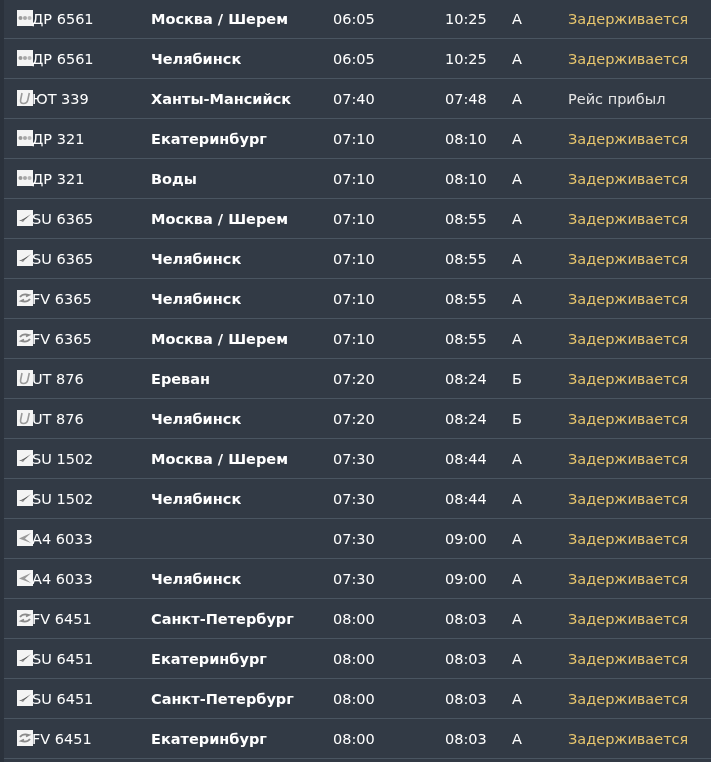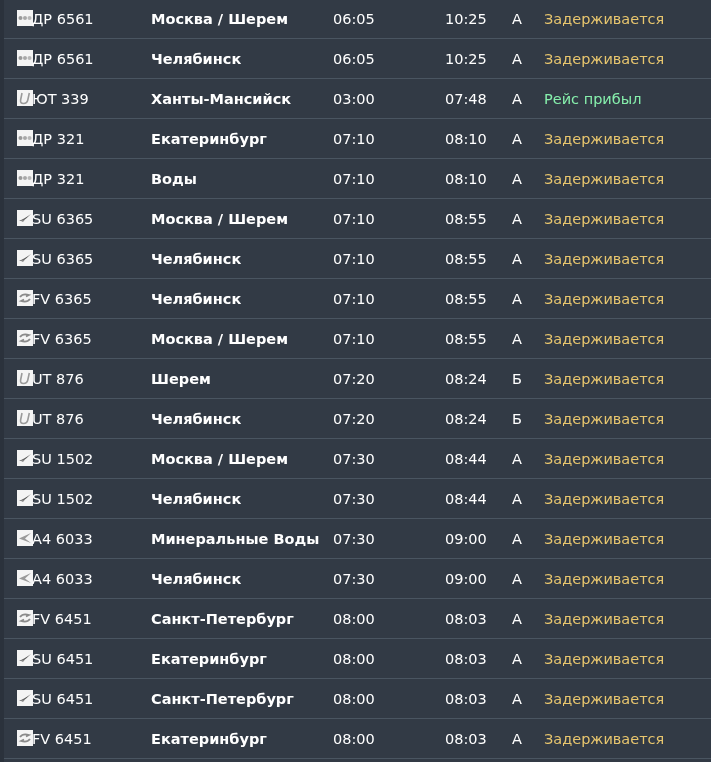--- a/index.html
+++ b/index.html
@@ -20,23 +20,23 @@
   .logo {
     top:11px !important; left:13px; width:16px; height:16px;
     background:#f4f4f4; line-height:16px !important;
     display:flex; align-items:center; justify-content:center; overflow:hidden;
   }
   .flight { left:28px; }
   .dest { left:136px; font-weight:bold;margin-left:11px; }
   .dep { left:329px; }
   .arr { left:441px; }
   .term { left:508px; }
-  .status { left:540px; }
+  .status { left:564px; }
   .status.delayed { color:#e8c66e; }
-  .status.arrived { color:#86efac; }
+  .status.arrived { color:#e5e5e5; }
   svg { display:block; }
 </style>
 </head>
 <body>
 
 <div class="edge"></div>
 <div class="board" id="board">
     <div class="row">
     <span class="logo">
         <svg width="16" height="16" viewBox="0 0 16 16">
@@ -68,21 +68,21 @@
     <span class="status delayed">Задерживается</span>
   </div>
     <div class="row">
     <span class="logo">
         <svg width="16" height="16" viewBox="0 0 16 16">
           <path d="M5 3 L3.6 10 Q3 13.5 6.5 13.5 Q10 13.5 10.8 10 L12.3 3" fill="none" stroke="#9a9a9a" stroke-width="1.6"></path>
         </svg>
       </span>
     <span class="flight">ЮТ 339</span>
     <span class="dest">Ханты-Мансийск</span>
-    <span class="dep">03:00</span>
+    <span class="dep">07:40</span>
     <span class="arr">07:48</span>
     <span class="term">А</span>
     <span class="status arrived">Рейс прибыл</span>
   </div>
     <div class="row">
     <span class="logo">
         <svg width="16" height="16" viewBox="0 0 16 16">
           <circle cx="3.5" cy="8" r="2" fill="#9a9a9a"></circle>
           <circle cx="8" cy="8" r="2" fill="#a8a8a8"></circle>
           <circle cx="12.5" cy="8" r="2" fill="#b8b8b8"></circle>
@@ -166,21 +166,21 @@
     <span class="term">А</span>
     <span class="status delayed">Задерживается</span>
   </div>
     <div class="row">
     <span class="logo">
         <svg width="16" height="16" viewBox="0 0 16 16">
           <path d="M5 3 L3.6 10 Q3 13.5 6.5 13.5 Q10 13.5 10.8 10 L12.3 3" fill="none" stroke="#9a9a9a" stroke-width="1.6"></path>
         </svg>
       </span>
     <span class="flight">UT 876</span>
-    <span class="dest">Шерем</span>
+    <span class="dest">Ереван</span>
     <span class="dep">07:20</span>
     <span class="arr">08:24</span>
     <span class="term">Б</span>
     <span class="status delayed">Задерживается</span>
   </div>
     <div class="row">
     <span class="logo">
         <svg width="16" height="16" viewBox="0 0 16 16">
           <path d="M5 3 L3.6 10 Q3 13.5 6.5 13.5 Q10 13.5 10.8 10 L12.3 3" fill="none" stroke="#9a9a9a" stroke-width="1.6"></path>
         </svg>
@@ -220,21 +220,20 @@
     <span class="term">А</span>
     <span class="status delayed">Задерживается</span>
   </div>
     <div class="row">
     <span class="logo">
         <svg width="16" height="16" viewBox="0 0 16 16">
           <path d="M14 3 L2 8.5 L14 13 L8 8.5 Z" fill="#9a9a9a"></path>
         </svg>
       </span>
     <span class="flight">A4 6033</span>
-    <span class="dest">Минеральные Воды</span>
     <span class="dep">07:30</span>
     <span class="arr">09:00</span>
     <span class="term">А</span>
     <span class="status delayed">Задерживается</span>
   </div>
     <div class="row">
     <span class="logo">
         <svg width="16" height="16" viewBox="0 0 16 16">
           <path d="M14 3 L2 8.5 L14 13 L8 8.5 Z" fill="#9a9a9a"></path>
         </svg>

